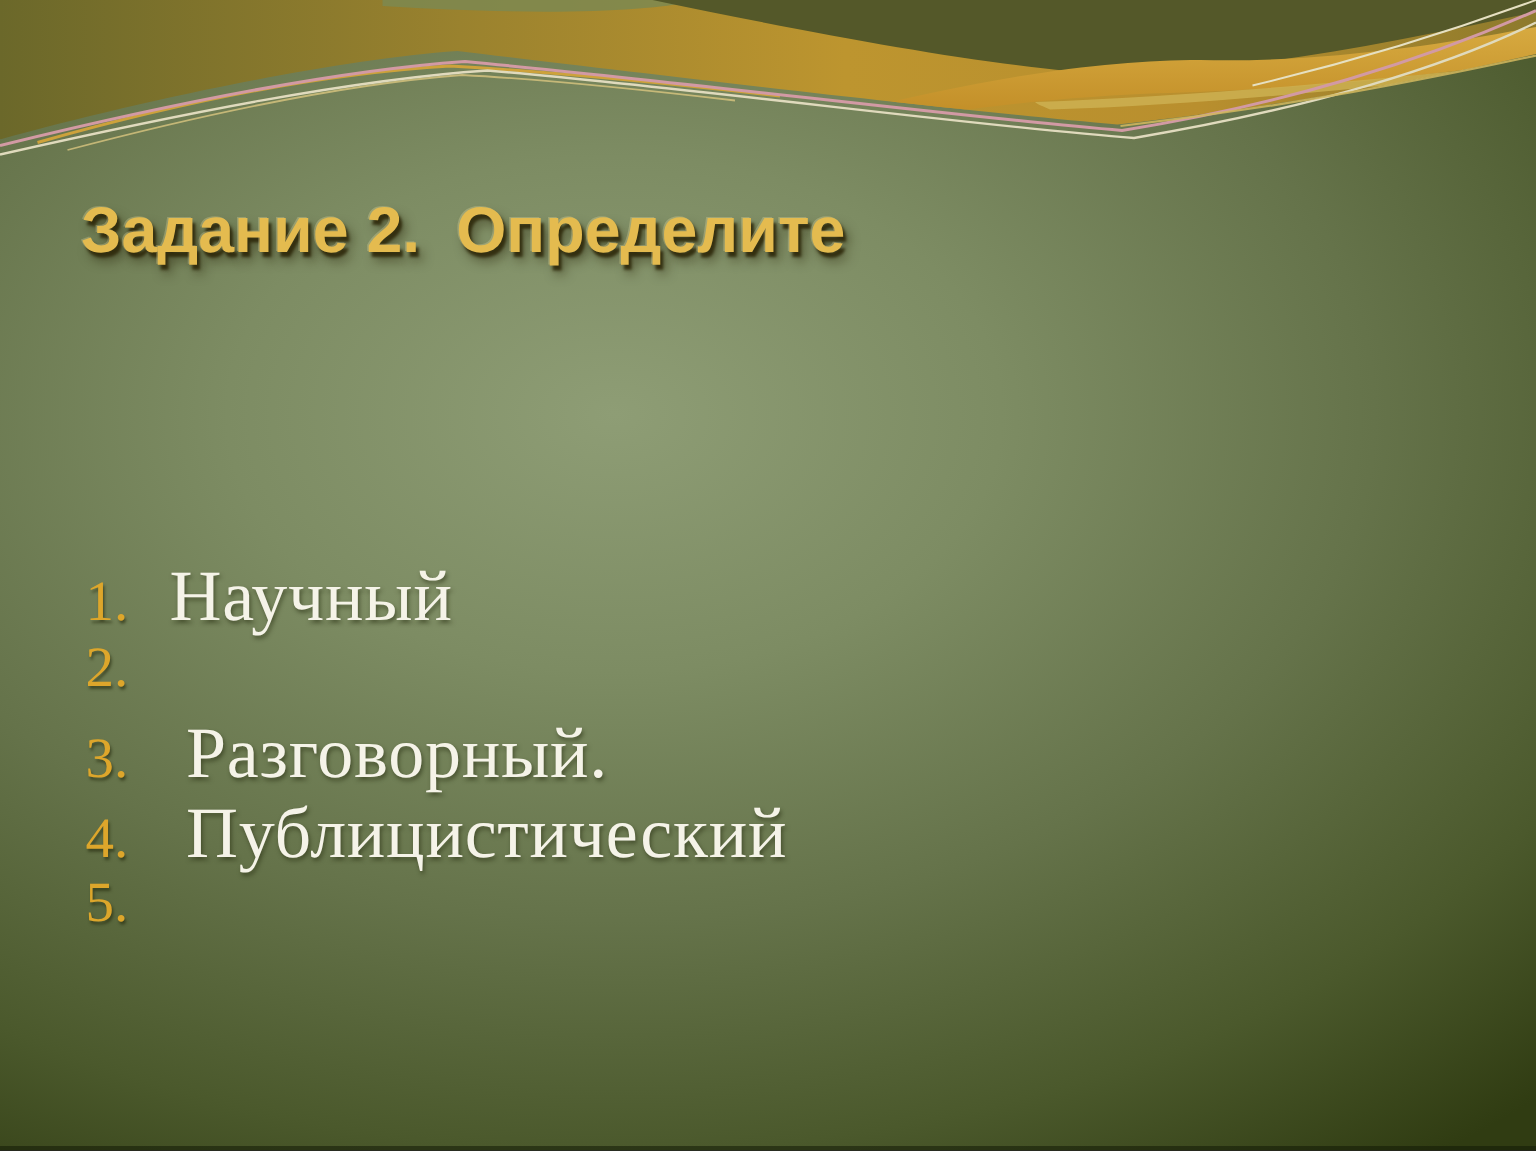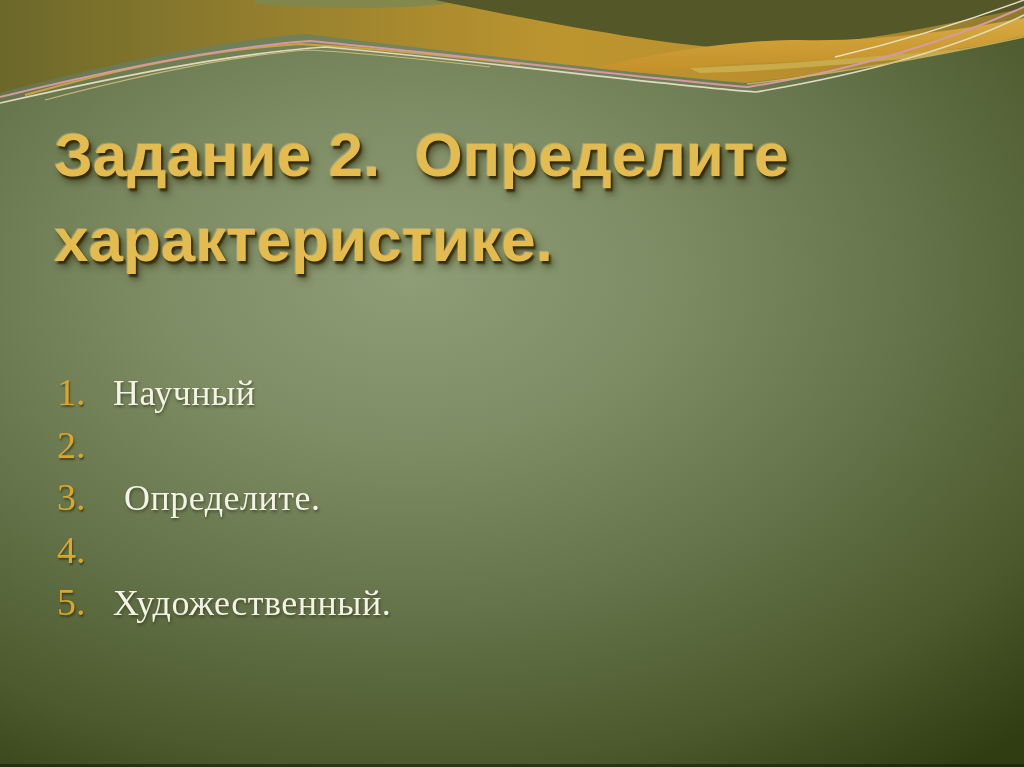--- a/index.html
+++ b/index.html
@@ -11,21 +11,21 @@
     background:
       radial-gradient(ellipse 90% 80% at 40% 36%,
         #8e9d75 0%, #7d8c63 28%, #65734a 55%, #4b592c 80%, #303c12 100%);
   }
   #top-deco{
     position:absolute;left:0;top:0;width:1024px;height:150px;
     display:block;
   }
   .title{
     position:absolute;left:54px;top:112px;width:900px;
-    font-size:62px;font-weight:bold;line-height:85px;
+    font-size:43px;font-weight:bold;line-height:85px;
     color:#e4bb4f;
     letter-spacing:0px;
     text-shadow:
       -1px -1px 0 rgba(255,238,170,0.25),
       2px 3px 2px rgba(46,40,10,0.9),
       4px 6px 7px rgba(40,34,8,0.5);
   }
   .title-line{white-space:pre;}
   .list{
     position:absolute;left:57px;top:370px;width:800px;
@@ -36,21 +36,21 @@
   }
   .num{
     width:56px;flex:0 0 56px;
     font-family:"Liberation Serif", serif;
     font-size:38px;
     color:#dda62b;
     text-shadow:1px 2px 2px rgba(35,40,12,0.6);
   }
   .label{
     font-family:"Liberation Serif", serif;
-    font-size:36px;
+    font-size:48px;
     color:#f5f3e8;
     letter-spacing:0.5px;
     white-space:pre;
     text-shadow:1px 2px 3px rgba(35,40,12,0.55);
   }
   .li.indent .label{padding-left:11px;}
   .bottom-edge{
     position:absolute;left:0;bottom:0;width:100%;height:3px;
     background:rgba(18,26,5,0.55);
   }
@@ -94,38 +94,37 @@
     <path d="M25,95 C120,68 215,49 300,44 C370,48 450,56 520,64" fill="none" stroke="#cda23b" stroke-width="2"></path>
     <path d="M45,100 C140,75 230,56 308,50 C365,53 430,60 490,67" fill="none" stroke="#d9c57f" stroke-width="1.2" opacity="0.8"></path>
     <path d="M0,97 C110,70 225,47 310,41 C460,55 640,78 748,87 C855,70 950,40 1024,7" fill="none" stroke="#d29aa4" stroke-width="2"></path>
     <path d="M0,103 C120,76 235,53 325,47 C475,60 650,84 756,92 C875,72 965,44 1024,15" fill="none" stroke="#e0dabd" stroke-width="1.6"></path>
     <path d="M835,57 C915,38 975,18 1024,0" fill="none" stroke="#e6e0c2" stroke-width="1.3"></path>
     <path d="M747,84 C860,71 950,53 1024,37" fill="none" stroke="#d3b95e" stroke-width="1.5" opacity="0.85"></path>
   </svg>
 
   <div class="title">
     <div class="title-line">Задание 2.  Определите</div>
-    <div class="title-line">характеристике.</div>
   </div>
 
   <div class="list">
     <div class="li">
       <span class="num">1.</span>
       <span class="label">Научный</span>
     </div>
     <div class="li indent">
       <span class="num">2.</span>
     </div>
     <div class="li indent">
       <span class="num">3.</span>
-      <span class="label">Определите.</span>
+      <span class="label">Разговорный.</span>
     </div>
     <div class="li indent">
       <span class="num">4.</span>
+      <span class="label">Публицистический</span>
     </div>
     <div class="li">
       <span class="num">5.</span>
-      <span class="label">Художественный.</span>
     </div>
   </div>
 
   <div class="bottom-edge"></div>
 </div>
 
 </body></html>

